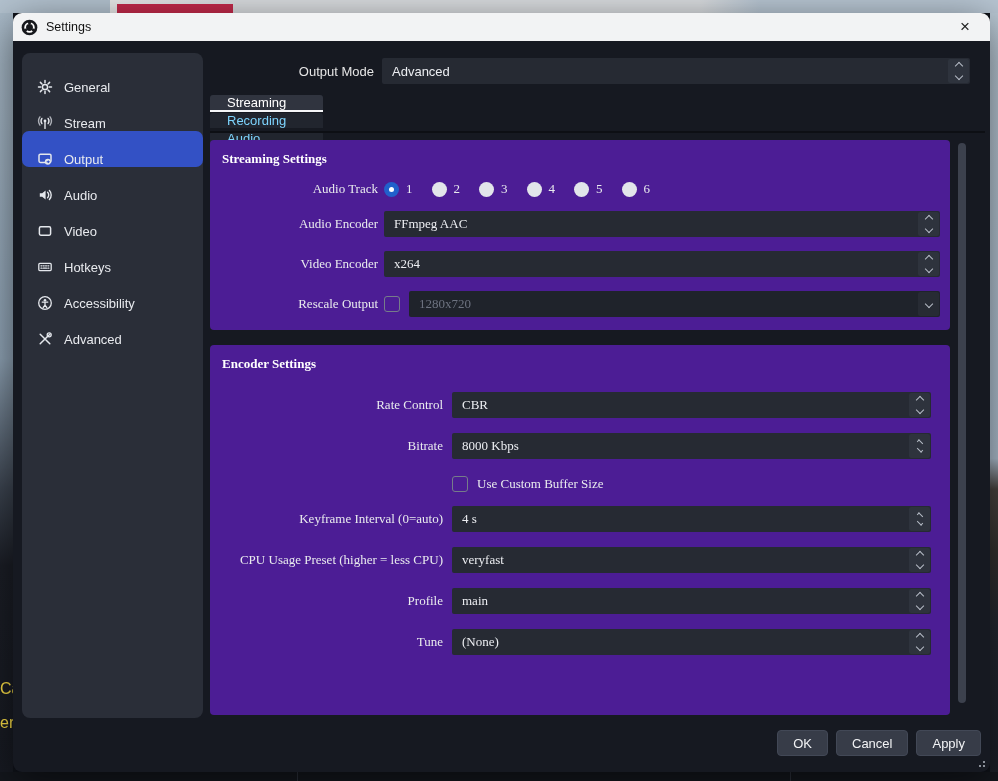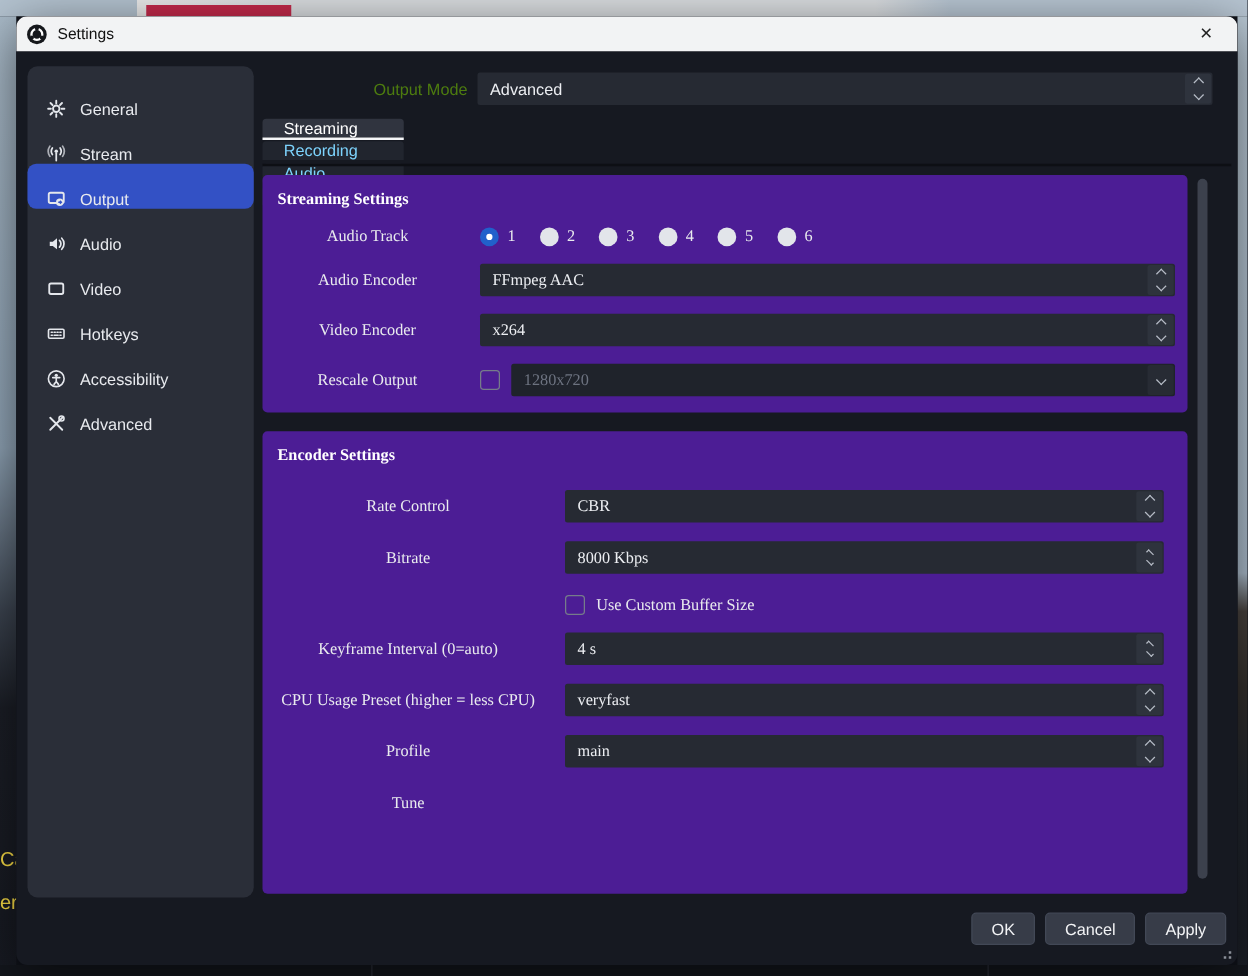--- a/index.html
+++ b/index.html
@@ -34,36 +34,36 @@
   .sidebar { position:absolute; left:9px; top:40px; width:181px; height:665px;
     background:#2a2e38; border-radius:8px; padding-top:6px; }
   .side-item { display:flex; align-items:flex-end; height:36px; padding:0 15px;
     color:#e8eaee; font-size:13px; gap:11px; border-radius:7px; }
   .side-item.active { background:#3351c5; }
   .side-item svg { flex:none; color:#e4e7ec; }
 
   
   .om-row { position:absolute; left:197px; top:45px; width:760px; height:26px;
     display:flex; align-items:center; }
-  .om-row .lbl { width:172px; text-align:right; padding-right:8px; color:#4d7c0f; font-size:13px; flex:none; }
+  .om-row .lbl { width:172px; text-align:right; padding-right:8px; color:#e5e5e5; font-size:13px; flex:none; }
 
   .tabbar { position:absolute; left:197px; top:82px; height:34px; display:flex; gap:3px;flex-direction:column; }
   .tab { background:#21252e; color:#7dd3fc; font-size:13px; display:flex; align-items:center;
     padding:0 17px; border-radius:3px 3px 0 0; position:relative; }
   .tab.active { background:#30343f; color:#fff; }
   .tab.active::after { content:""; position:absolute; left:0; right:0; bottom:-2px; height:2px; background:#f5f6f8; }
   .tab-divider { position:absolute; left:197px; top:118px; width:775px; height:2px; background:#0d0f14; }
 
   .section { position:absolute; left:197px; width:740px; background:#4c1d95; border-radius:4px;font-family:Liberation Serif, serif; }
   .sec-streaming { top:127px; height:190px; }
   .sec-encoder { top:332px; height:370px; }
   .sec-title { font-size:13px; font-weight:700; color:#fff; padding:11px 0 0 12px; height:27px; }
 
   .frow { display:flex; align-items:center; }
-  .frow .lbl { text-align:center; color:#e9ebee; font-size:13px; flex:none; }
+  .frow .lbl { text-align:right; color:#e9ebee; font-size:13px; flex:none; }
   .s1 .frow { margin:14px 10px 0 0; height:26px; }
   .s1 .frow .lbl { width:174px; padding-right:6px; }
   .s2 .frow { margin:15px 19px 0 0; height:26px; }
   .s2 .frow .lbl { width:242px; padding-right:9px; }
   .frow.slim { height:16px; }
 
   
   .combo { flex:1; height:26px; background:#262a33; border-radius:2px; position:relative;
     display:flex; align-items:center; padding:0 30px 0 10px; color:#eceef2; font-size:13px; }
   .combo .cbtn { position:absolute; right:1px; top:1px; bottom:1px; width:21px; background:#2e333d;
@@ -332,20 +332,27 @@
         <span>main</span>
         <span class="cbtn">
             <i class="chv up"></i>
             <i class="chv dn"></i>
           </span>
       </div>
     </div>
 
     <div class="frow">
       <span class="lbl">Tune</span>
+      <div class="combo">
+        <span>(None)</span>
+        <span class="cbtn">
+            <i class="chv up"></i>
+            <i class="chv dn"></i>
+          </span>
+      </div>
     </div>
 
   </div>
 
   <div class="scrollbar"></div>
 
   <div class="footer">
     <div class="btn-dlg">OK</div>
     <div class="btn-dlg">Cancel</div>
     <div class="btn-dlg">Apply</div>

